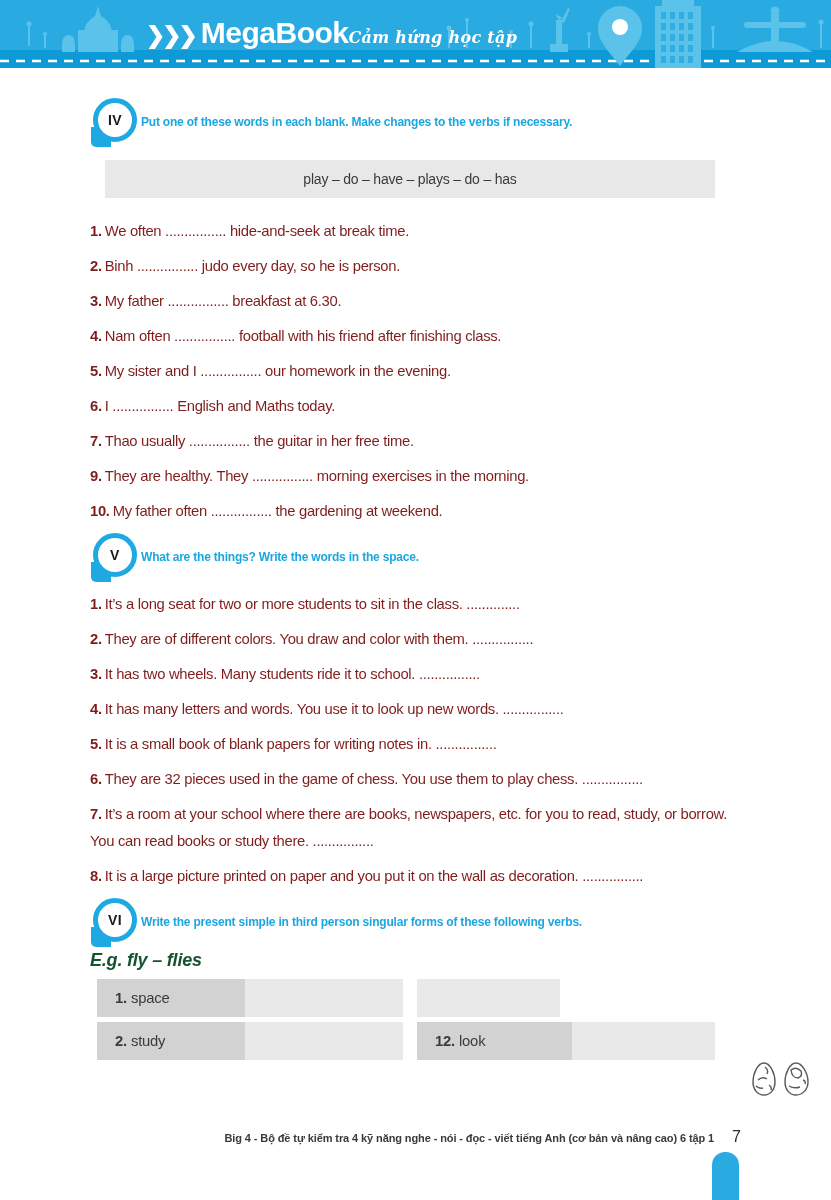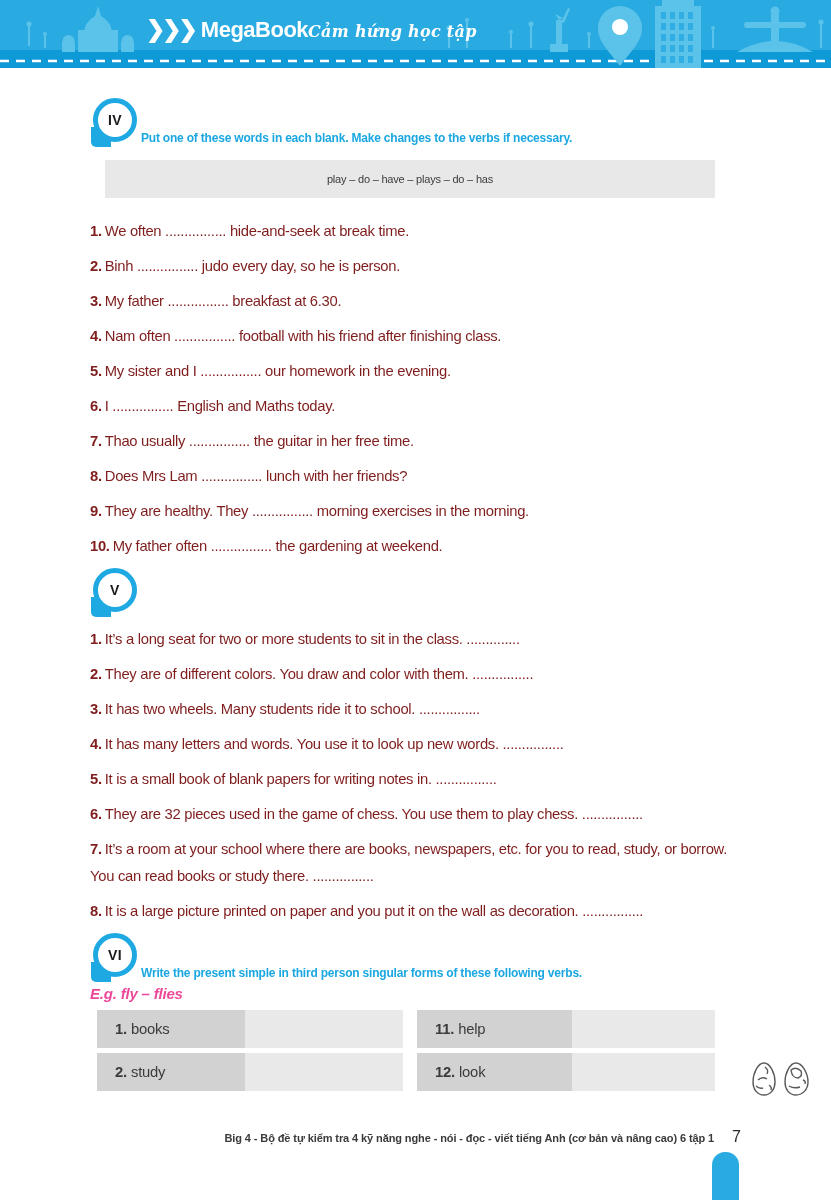--- a/index.html
+++ b/index.html
@@ -9,29 +9,29 @@
   }
 
   
   .banner{position:relative;width:831px;height:68px;background:#29abe2;}
   .banner svg{position:absolute;left:0;top:0;}
   .logo{
     position:absolute;left:146px;top:16px;display:flex;align-items:baseline;
     color:#ffffff;white-space:nowrap;z-index:3;
   }
   .logo .chev{font-weight:bold;font-size:23px;letter-spacing:-3px;margin-right:6px;}
-  .logo .word{font-weight:bold;font-size:22px;letter-spacing:-0.5px;}
+  .logo .word{font-weight:bold;font-size:30px;letter-spacing:-0.5px;}
   .logo .tag{
     font-family:"DejaVu Serif",serif;font-style:italic;font-weight:bold;
     font-size:16px;letter-spacing:0.3px;
   }
 
   
   .content{width:648px;margin-left:90px;}
-  .sec-head{display:flex;align-items:flex-end;height:50px;}
+  .sec-head{display:flex;align-items:center;height:50px;}
   .sec-head .title{
     color:#1aa7e1;font-weight:bold;font-size:12px;margin-left:4px;
     padding-bottom:3px;letter-spacing:-0.2px;
   }
   .badge{position:relative;width:47px;height:50px;flex:none;}
   .badge .tail{
     position:absolute;left:1px;bottom:1px;width:20px;height:20px;
     background:#1fa9e2;border-radius:0 0 0 5px;
   }
   .badge .circle{
@@ -40,33 +40,33 @@
     display:flex;align-items:center;justify-content:center;
     font-weight:bold;font-size:14px;color:#1a1a1a;letter-spacing:0.5px;
   }
   .sec-iv{margin-top:30px;}
   .sec-v{margin-top:5px;}
   .sec-vi{margin-top:5px;}
 
   .word-bank{
     margin:12px 0 0 15px;width:610px;height:38px;background:#e8e8e8;
     display:flex;align-items:center;justify-content:center;
-    font-size:11px;color:#3b3b3b;letter-spacing:-0.2px;
+    font-size:14px;color:#3b3b3b;letter-spacing:-0.2px;
   }
 
   .items{margin-top:20px;}
   .items.v-items{margin-top:8px;}
   .item{
     font-size:14.8px;line-height:27px;margin-bottom:8px;
     letter-spacing:-0.3px;color:#7f1d1d;
   }
   .item .num{font-weight:bold;margin-right:3px;}
 
   .example{
-    color:#ec4899;font-style:italic;font-weight:bold;font-size:15px;
+    color:#14532d;font-style:italic;font-weight:bold;font-size:18px;
     margin:2px 0 8px 0;letter-spacing:-0.2px;
   }
 
   
   .vtable{margin-left:7px;}
   .vrow{display:flex;height:38px;margin-bottom:5px;}
   .vcell{
     display:flex;align-items:center;font-size:14.8px;letter-spacing:-0.2px;
     box-sizing:border-box;padding-left:18px;
   }
@@ -190,30 +190,30 @@
     <div class="word-bank">play – do – have – plays – do – has</div>
 
     <div class="items">
       <div class="item"><span class="num">1.</span><span>We often ................ hide-and-seek at break time.</span></div>
       <div class="item"><span class="num">2.</span><span>Binh ................ judo every day, so he is person.</span></div>
       <div class="item"><span class="num">3.</span><span>My father ................ breakfast at 6.30.</span></div>
       <div class="item"><span class="num">4.</span><span>Nam often ................ football with his friend after finishing class.</span></div>
       <div class="item"><span class="num">5.</span><span>My sister and I ................ our homework in the evening.</span></div>
       <div class="item"><span class="num">6.</span><span>I ................ English and Maths today.</span></div>
       <div class="item"><span class="num">7.</span><span>Thao usually ................ the guitar in her free time.</span></div>
-      <div class="item"><span class="num">8.</span><span>Does Mrs Lam ................ lunch with her friends?</span></div>
       <div class="item"><span class="num">9.</span><span>They are healthy. They ................ morning exercises in the morning.</span></div>
       <div class="item"><span class="num">10.</span><span>My father often ................ the gardening at weekend.</span></div>
     </div>
 
     <div class="sec-head sec-v">
       <div class="badge">
         <div class="tail"></div>
         <div class="circle">V</div>
       </div>
+      <div class="title">What are the things? Write the words in the space.</div>
     </div>
 
     <div class="items v-items">
       <div class="item"><span class="num">1.</span><span>It’s a long seat for two or more students to sit in the class. ..............</span></div>
       <div class="item"><span class="num">2.</span><span>They are of different colors. You draw and color with them. ................</span></div>
       <div class="item"><span class="num">3.</span><span>It has two wheels. Many students ride it to school. ................</span></div>
       <div class="item"><span class="num">4.</span><span>It has many letters and words. You use it to look up new words. ................</span></div>
       <div class="item"><span class="num">5.</span><span>It is a small book of blank papers for writing notes in. ................</span></div>
       <div class="item"><span class="num">6.</span><span>They are 32 pieces used in the game of chess. You use them to play chess. ................</span></div>
       <div class="item"><span class="num">7.</span><span>It’s a room at your school where there are books, newspapers, etc. for you to read, study, or borrow. You can read books or study there. ................</span></div>
@@ -227,27 +227,23 @@
       </div>
       <div class="title">Write the present simple in third person singular forms of these following verbs.</div>
     </div>
 
     <div class="example">E.g. fly – flies</div>
 
     <div class="vtable">
       <div class="vrow">
         <div class="vcell vc-dark vc1">
             <span class="num">1.</span>
-            <span>books</span>
+            <span>space</span>
           </div>
         <div class="vcell vc-light vc2"></div>
-        <div class="vcell vc-dark vc3">
-            <span class="num">11.</span>
-            <span>help</span>
-          </div>
         <div class="vcell vc-light vc4"></div>
       </div>
       <div class="vrow">
         <div class="vcell vc-dark vc1">
             <span class="num">2.</span>
             <span>study</span>
           </div>
         <div class="vcell vc-light vc2"></div>
         <div class="vcell vc-dark vc3">
             <span class="num">12.</span>

